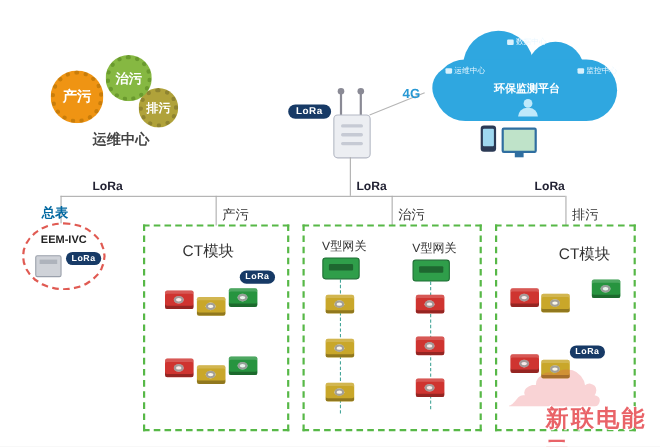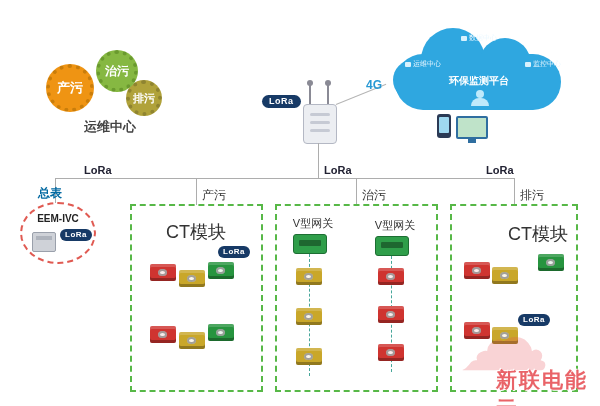--- a/index.html
+++ b/index.html
@@ -44,21 +44,21 @@
   .lora-link{position:absolute;font-size:11px;font-weight:bold;color:#223;}
   
   #master-circle{left:20px;top:202px;width:76px;height:62px;border:2px dashed #e05a52;border-radius:50%;box-sizing:border-box;}
   #master-device{position:absolute;left:10px;top:28px;width:22px;height:18px;background:#cfd2d8;border:1px solid #9aa0ab;border-radius:2px;}
   #master-device::before{content:'';position:absolute;left:3px;top:3px;right:3px;height:4px;background:#aeb3bc;}
   
   .zone{position:absolute;border:2px dashed #57b847;box-sizing:border-box;}
   #zone-produce{left:130px;top:204px;width:133px;height:188px;}
   #zone-treat{left:275px;top:204px;width:163px;height:188px;}
   #zone-discharge{left:450px;top:204px;width:128px;height:188px;}
-  .zone .lbl{font-size:18px;}
+  .zone .lbl{font-size:14px;}
   .zone-title{position:absolute;font-size:12px;color:#333;}
   
   .module{position:absolute;width:26px;height:17px;border-radius:2px;
           box-shadow:inset 0 3px 0 rgba(255,255,255,.18), inset 0 -3px 0 rgba(0,0,0,.28);}
   .module::after{content:'';position:absolute;left:8px;top:5px;width:9px;height:7px;border-radius:50%;
                  background:rgba(255,255,255,.9);box-shadow:inset 0 0 0 2px rgba(0,0,0,.35);}
   
   .vdevice{position:absolute;width:34px;height:20px;border-radius:3px;border:1px solid #1d6e33;box-sizing:border-box;}
   .vdevice::after{content:'';position:absolute;left:5px;top:5px;right:5px;height:6px;background:rgba(0,0,0,.35);border-radius:1px;}
   

